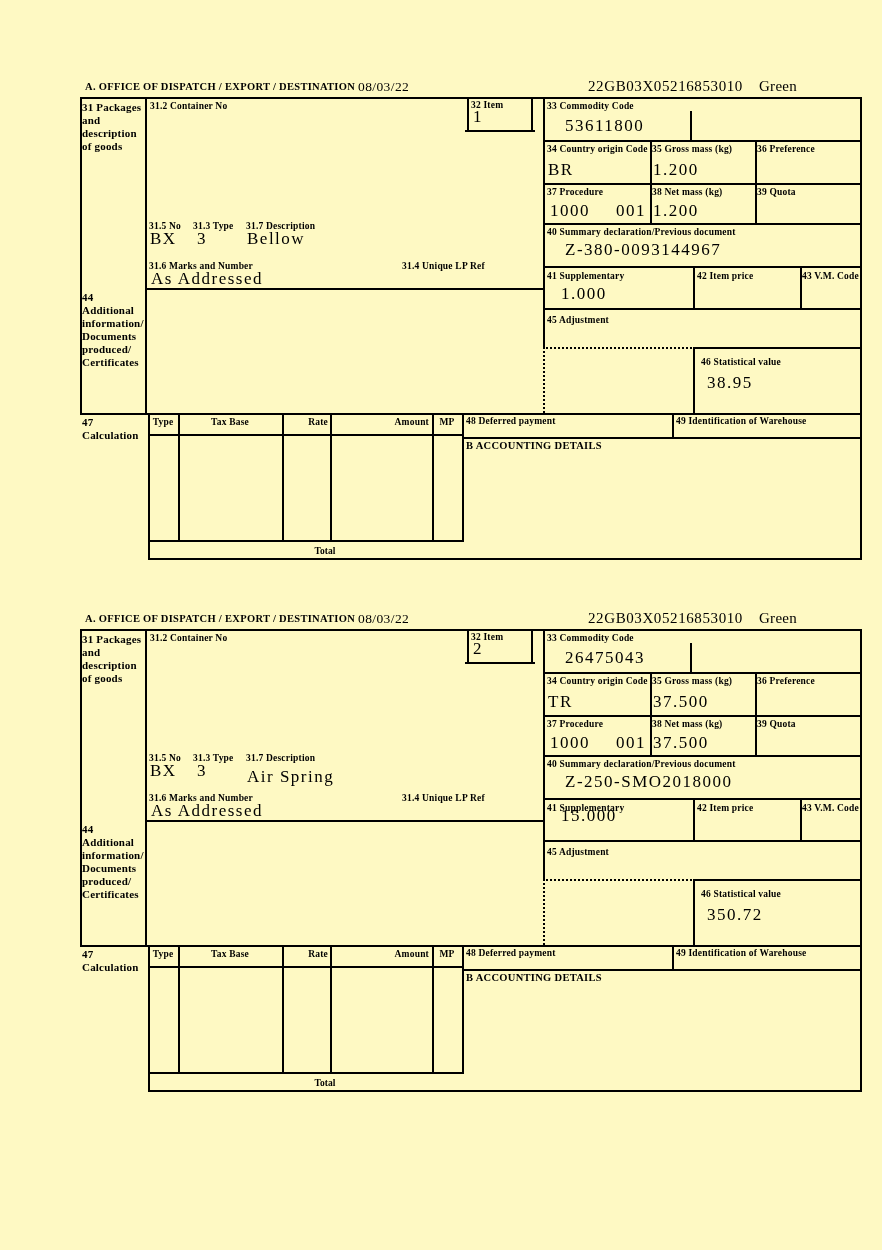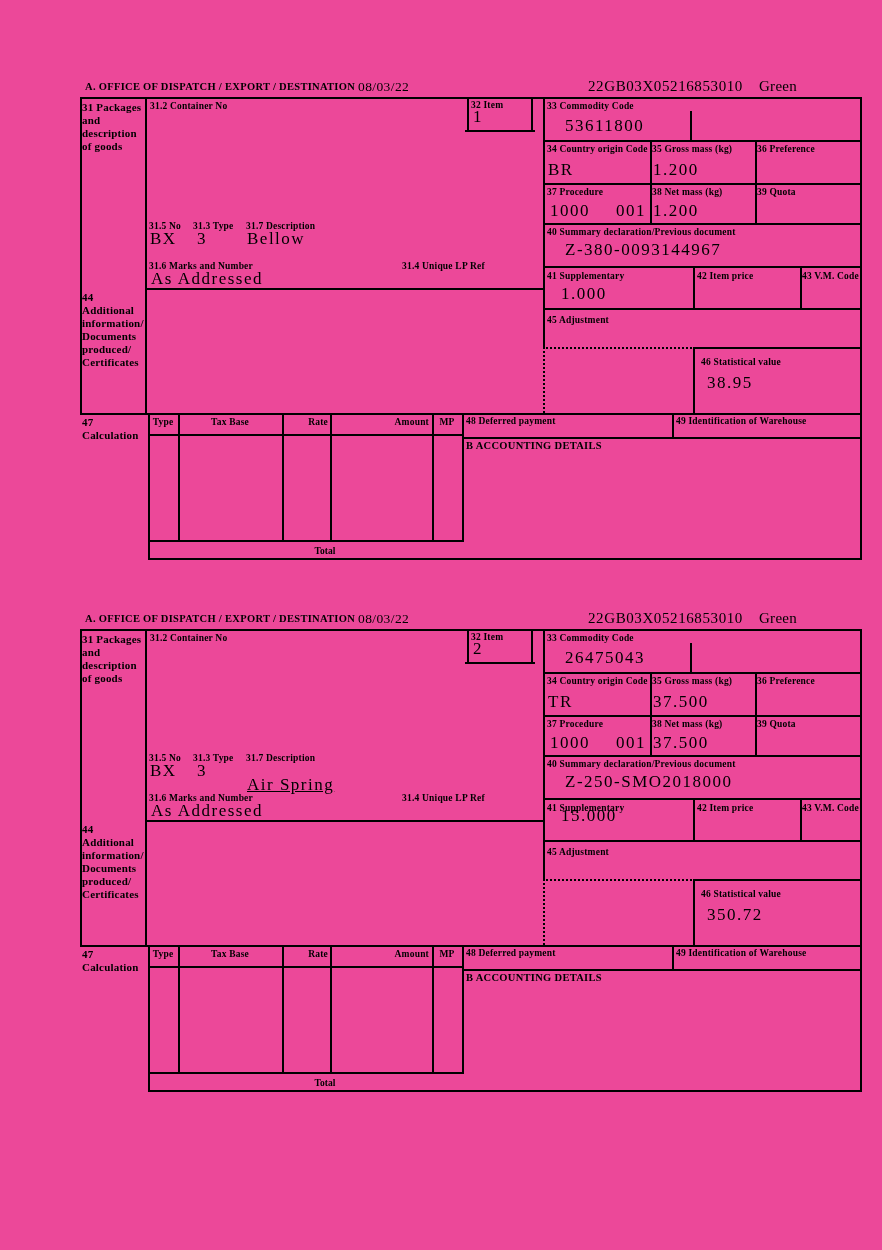--- a/index.html
+++ b/index.html
@@ -1,16 +1,16 @@
 <!DOCTYPE html>
 <html><head>
 <meta charset="utf-8">
 <style>
   html,body{margin:0;padding:0;background:#fff;}
-  .page{position:relative;width:882px;height:1250px;background:#ec4899;overflow:hidden;
+  .page{position:relative;width:882px;height:1250px;background:#fef9c3;overflow:hidden;
         font-family:"Liberation Serif","DejaVu Serif",serif;color:#000;}
   .section{position:absolute;left:80px;width:782px;height:492px;}
   
   .hl{position:absolute;height:2px;background:#000;}
   .vl{position:absolute;width:2px;background:#000;}
   .hld{position:absolute;height:0;border-top:2px dotted #000;}
   .vld{position:absolute;width:0;border-left:2px dotted #000;}
   
   .lbl{position:absolute;font-size:9.5px;font-weight:bold;letter-spacing:0.2px;
        line-height:1.15;white-space:nowrap;}
@@ -228,21 +228,21 @@
 
     <div class="lbl" style="left:467px;top:240px;">45 Adjustment</div>
     <div class="lbl" style="left:621px;top:282px;">46 Statistical value</div>
     <div class="val" style="left:627px;top:299px;">350.72</div>
 
     <div class="lbl" style="left:69px;top:146px;">31.5 No</div>
     <div class="lbl" style="left:113px;top:146px;">31.3 Type</div>
     <div class="lbl" style="left:166px;top:146px;">31.7 Description</div>
     <div class="val" style="left:70px;top:155px;">BX</div>
     <div class="val" style="left:117px;top:155px;">3</div>
-    <div class="val" style="left:167px;top:169px;text-decoration:underline;">Air Spring</div>
+    <div class="val" style="left:167px;top:161px;">Air Spring</div>
 
     <div class="lbl" style="left:69px;top:186px;">31.6 Marks and Number</div>
     <div class="lbl" style="left:322px;top:186px;">31.4 Unique LP Ref</div>
     <div class="val" style="left:71px;top:195px;">As Addressed</div>
 
     <div class="calc-h" style="left:68px;width:30px;text-align:center;">Type</div>
     <div class="calc-h" style="left:98px;width:104px;text-align:center;">Tax Base</div>
     <div class="calc-h" style="left:202px;width:46px;text-align:right;">Rate</div>
     <div class="calc-h" style="left:250px;width:99px;text-align:right;">Amount</div>
     <div class="calc-h" style="left:352px;width:30px;text-align:center;">MP</div>

